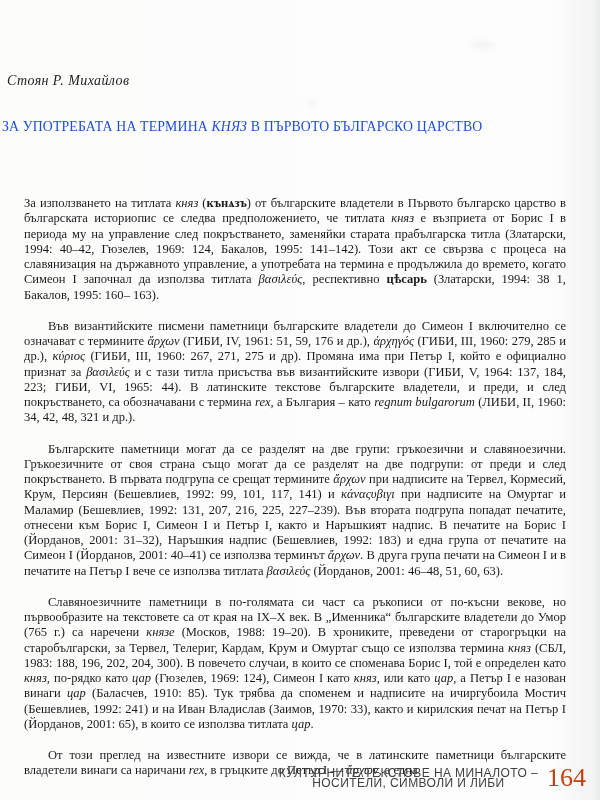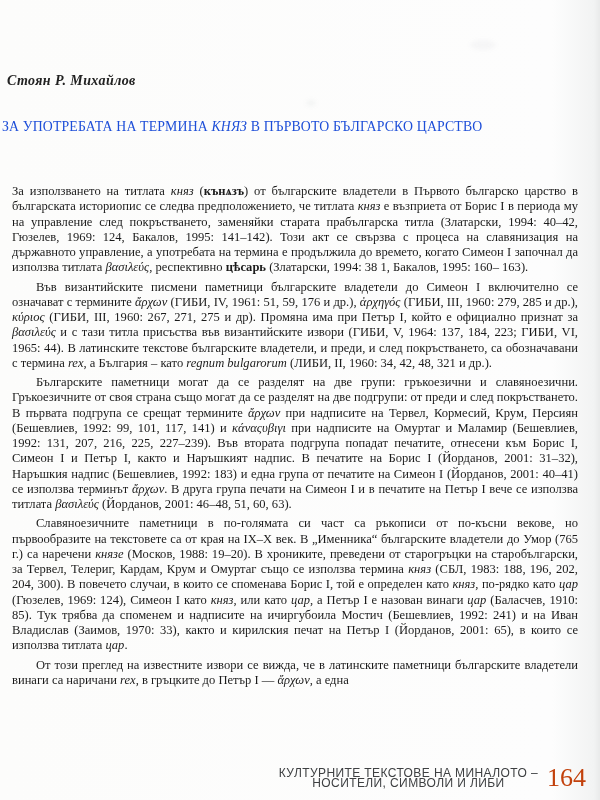--- a/index.html
+++ b/index.html
@@ -31,21 +31,20 @@
   .smudge-b { left: 470px; top: 40px; width: 26px; height: 10px; background: rgba(120,125,130,0.05); }
 
   .author {
     position: absolute;
     left: 7px;
     top: 73px;
     font-size: 14px;
     font-style: italic;
     letter-spacing: 0.4px;
     color: #222;
-    font-weight: bold;
   }
   .title {
     position: absolute;
     left: 2px;
     top: 119px;
     width: 590px;
     font-size: 13.8px;
     letter-spacing: 0.15px;
     color: #1d4ed8;
     white-space: nowrap;
@@ -54,21 +53,21 @@
     position: absolute;
     left: 8px;
     top: 180px;
     width: 574px;
     font-size: 12.55px;
     line-height: 15.25px;
     text-align: justify;
     color: #1b1b1b;
   }
   .body-text p {
-    margin: 4px;
+    margin: 16px;
     text-indent: 24px;
   }
   .body-text p.first {
     text-indent: 0;
   }
   .footer {
     position: absolute;
     right: 14px;
     top: 766px;
     display: flex;

